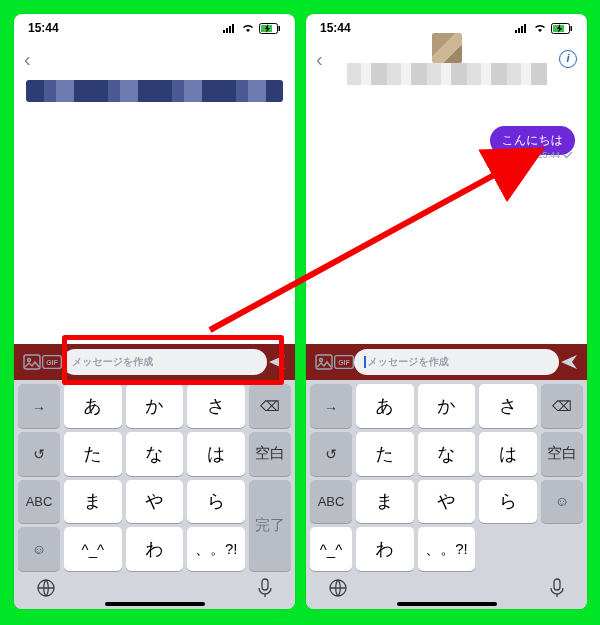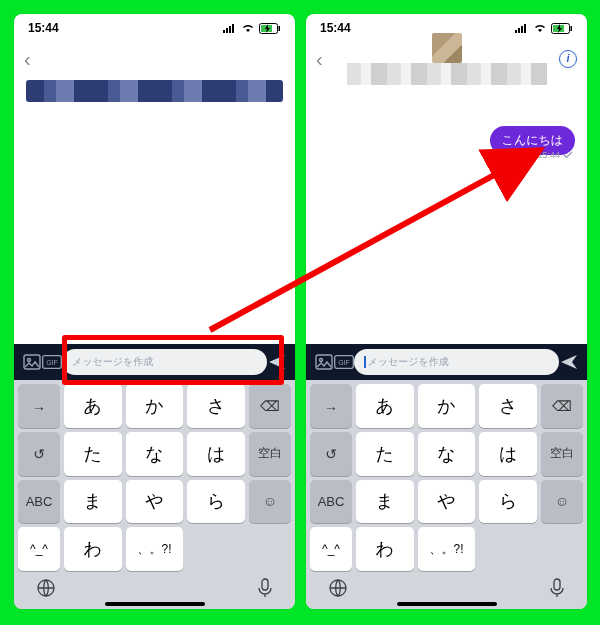--- a/index.html
+++ b/index.html
@@ -21,32 +21,32 @@
   .blur-name { width: 200px; height: 22px; margin-top: -2px;
     background: repeating-linear-gradient(90deg,#e0e0e0 0 14px,#f2f2f2 14px 24px,#cfcfcf 24px 40px); filter: blur(.5px); }
   .blur-avatar { width: 30px; height: 30px; background:
     linear-gradient(135deg,#b39b7a 0 40%,#cbb795 40% 70%,#9e8763 70%); filter: blur(.6px); border-radius: 2px; }
   .navbar .center { position: absolute; left: 0; right: 0; display: flex; flex-direction: column; align-items: center; gap: 2px; }
 
   .chat { position: absolute; top: 90px; left: 0; right: 0; bottom: 265px; }
   .bubble { position: absolute; right: 12px; top: 22px; background: #6d28d9; color: #fff; padding: 6px 12px; border-radius: 16px; font-size: 12px; }
   .bubble-meta { position: absolute; right: 14px; top: 46px; font-size: 9px; color: #9aa2b0; display: flex; align-items: center; gap: 3px; }
 
-  .composer-row { position: absolute; left: 0; right: 0; bottom: 229px; height: 36px; display: flex; align-items: center; padding: 0 8px; gap: 0; background: #0f172a; }
+  .composer-row { position: absolute; left: 0; right: 0; bottom: 229px; height: 36px; display: flex; align-items: center; padding: 0 8px; gap: 0; background: #7f1d1d; font-weight: bold; }
   .composer-row .ic { width: 20px; height: 20px; color: #9aa2b0; display: flex; align-items: center; justify-content: center; }
   .composer { flex: 1; height: 26px; border-radius: 13px; background: #eef0f2; display: flex; align-items: center; padding: 0 10px; font-size: 10px; color: #9aa2b0; }
   .composer .cursor { width: 1.5px; height: 12px; background: #2a62c9; margin-right: 2px; }
   .send { color: #cfd4dc; }
 
   .kbd { position: absolute; left: 0; right: 0; bottom: 0; height: 229px; background: #d2d5db; display: flex; flex-direction: column; }
   .kbd-grid { flex: 1; display: grid; grid-template-columns: 42px repeat(3,1fr) 42px; grid-template-rows: repeat(4,1fr); gap: 4px; padding: 4px 4px 0 4px; }
   .key { background: #fff; border-radius: 5px; box-shadow: 0 1px 0 rgba(0,0,0,.25); display: flex; align-items: center; justify-content: center; font-size: 18px; }
   .key.side { background: #b9bdc6; color: #333; font-size: 14px; }
   .key.side.abc { font-size: 13px; }
-  .key.small { font-size: 12px; }
+  .key.small { font-size: 15px; }
   .key.green { background: #b9bdc6; color: #6f7682; }
   .kbd-bottom { height: 38px; display: flex; align-items: center; justify-content: space-between; padding: 0 22px; }
   .kbd-bottom .ic { color: #3b3f46; }
   .homebar { position: absolute; bottom: 3px; left: 50%; transform: translateX(-50%); width: 100px; height: 4px; background: #000; border-radius: 3px; }
 
   .red-box { position: absolute; border: 5px solid #f40000; border-radius: 3px; }
   .arrow { position: absolute; pointer-events: none; }
 </style>
 </head>
 <body>
@@ -116,20 +116,21 @@
         <div class="key side">↺</div>
         <div class="key">た</div>
         <div class="key">な</div>
         <div class="key">は</div>
         <div class="key side small">空白</div>
 
         <div class="key side abc">ABC</div>
         <div class="key">ま</div>
         <div class="key">や</div>
         <div class="key">ら</div>
+        <div class="key side small green" style="grid-row: span 2">完了</div>
 
         <div class="key side">☺</div>
         <div class="key small">^_^</div>
         <div class="key">わ</div>
         <div class="key small">、。?!</div>
       </div>
       <div class="kbd-bottom">
         <span class="ic"><svg width="20" height="20" viewBox="0 0 20 20" fill="none" stroke="#3b3f46" stroke-width="1.3">
               <circle cx="10" cy="10" r="8"></circle>
               <path d="M2 10h16M10 2c3 3 3 13 0 16M10 2c-3 3-3 13 0 16"></path>

